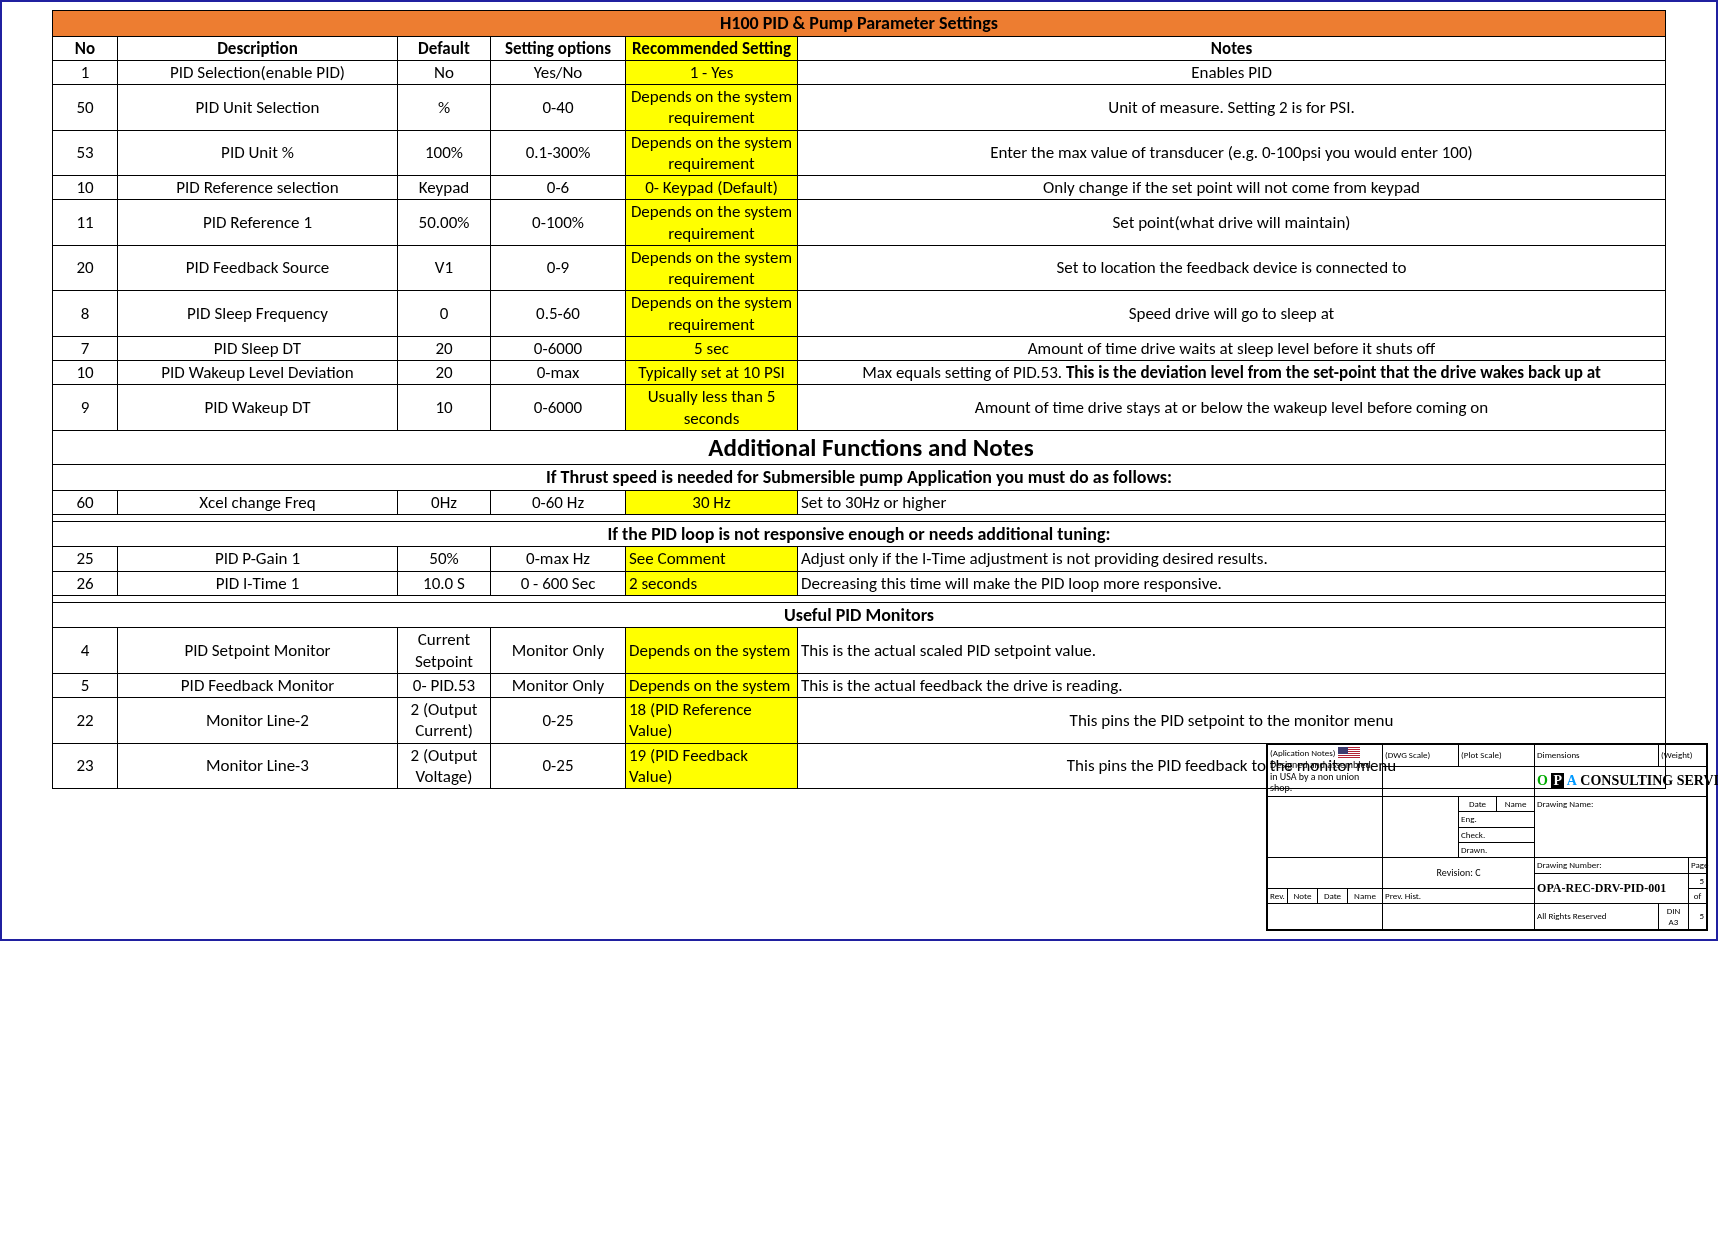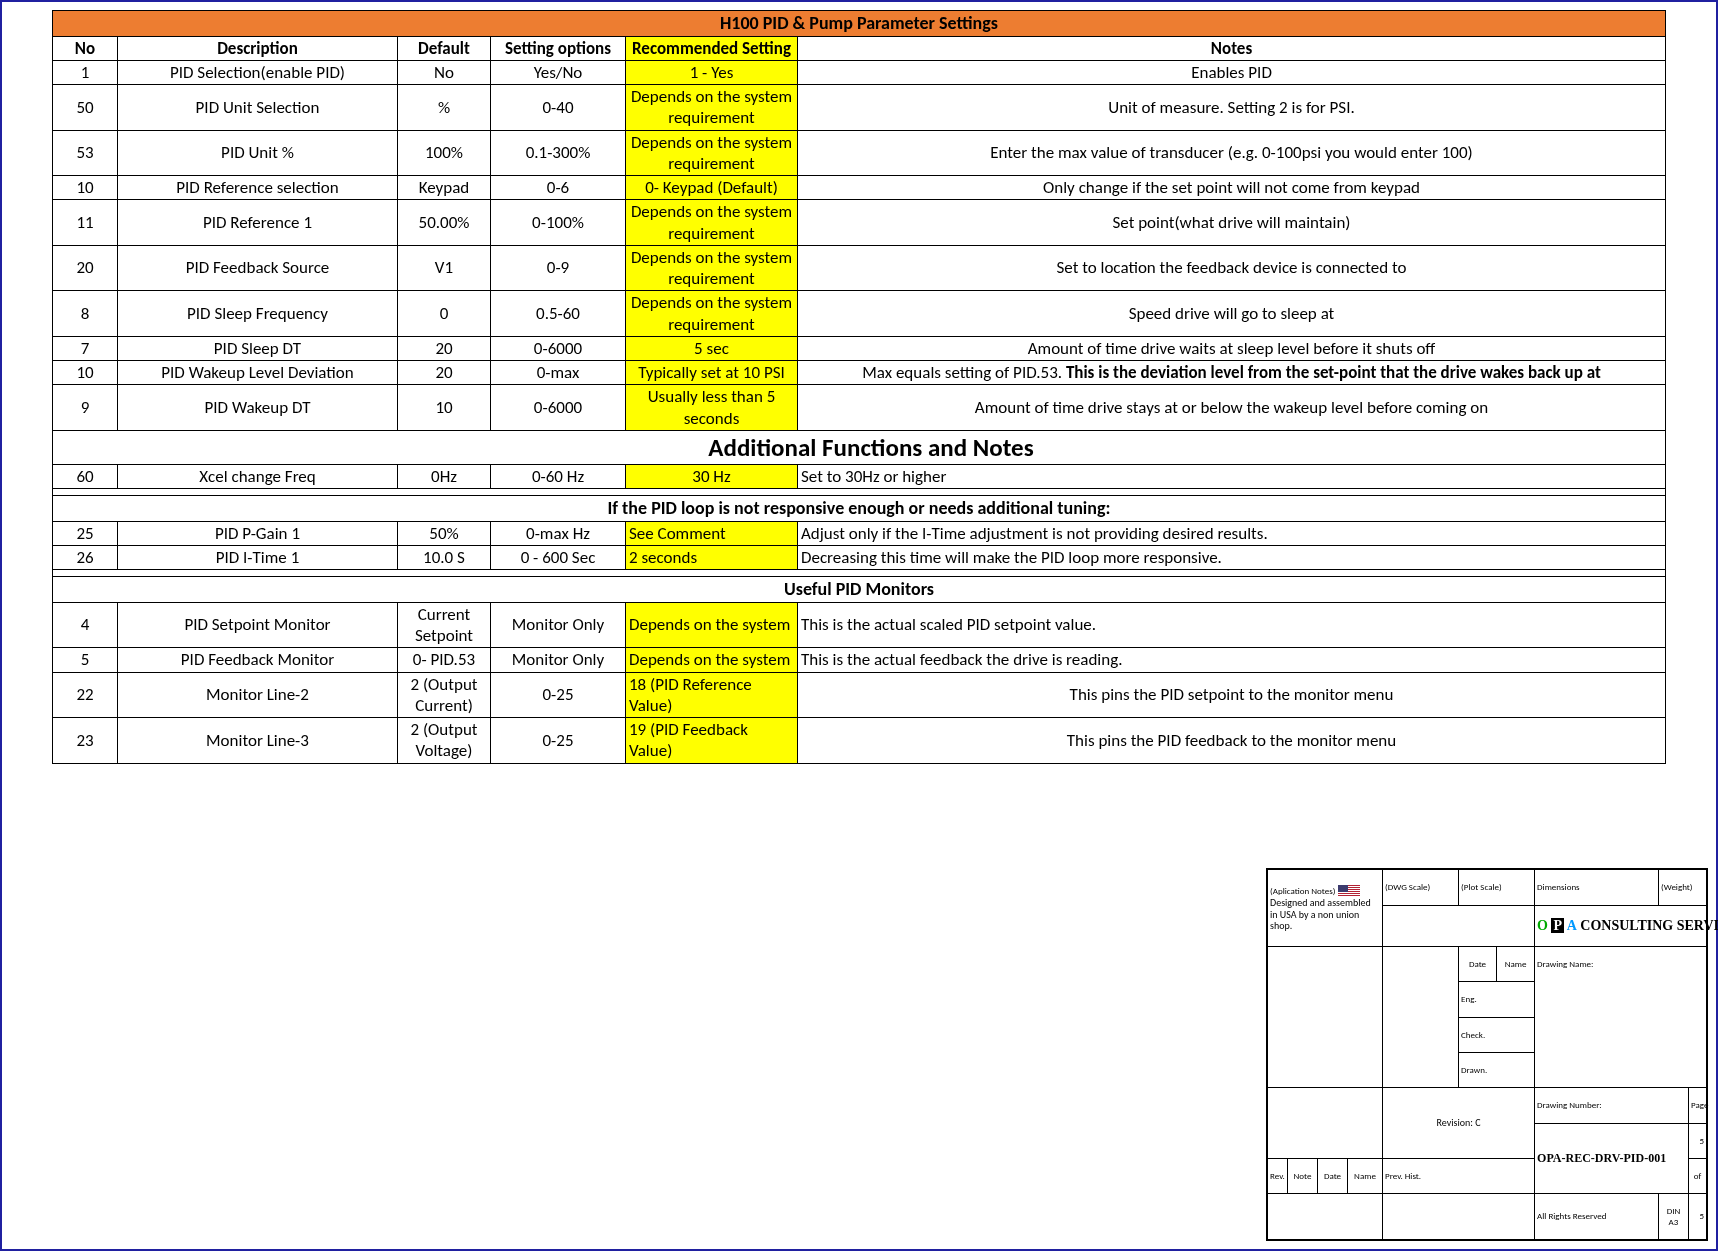--- a/index.html
+++ b/index.html
@@ -1,18 +1,18 @@
 <!DOCTYPE html>
 <html><head>
 <meta charset="utf-8">
 <style>
   html { font-family: Calibri, Arial, sans-serif; font-size: 16px; }
   body { margin: 0; padding: 0; background: #fff; }
   .page {
-    width: 1718px; height: 1251px;
+    width: 1718px; height: 941px;
     box-sizing: border-box;
     border: 2px solid #2020a0;
     position: relative;
     padding: 8px 8px 0 8px;
   }
   .tblwrap { margin: 0 42px; }
   table { border-collapse: collapse; width: 100%; table-layout: fixed; }
   td, th { border: 1px solid #000; padding: 1px 3px; font-size: 17px; line-height: 1.25; vertical-align: middle; }
   .hdr-title { background: #ed7d31; text-align: center; font-weight: bold; font-size: 18px; }
   .sec-title { text-align: center; font-weight: bold; font-size: 25px; padding-left: 27px; }
@@ -30,21 +30,21 @@
   col.rec   { width: 172px; }
   col.notes { width: auto; }
 
   
   .tb {
     position: absolute; right: 8px; bottom: 8px;
     width: 440px; font-size: 10.5px;
     border: 1px solid #000;
   }
   .tb table { border-collapse: collapse; width: 100%; table-layout: fixed; }
-  .tb td { border: 1px solid #000; padding: 12px 2px; font-size: 10px; line-height: 1.15; vertical-align: middle; }
+  .tb td { border: 1px solid #000; padding: 2px 2px; font-size: 10px; line-height: 1.15; vertical-align: middle; }
   .tb .big { font-size: 14px; font-family: "Times New Roman", serif; font-weight: bold; white-space: nowrap; }
   .tb .dwgnum { font-family: "Times New Roman", serif; font-size: 12px; text-align: left; font-weight: bold; }
   .tb .lab { font-size: 9px; }
   .flag { display:inline-block; width:22px; height:12px;
     background: linear-gradient(#b22234 0 8%, #fff 8% 16%, #b22234 16% 24%, #fff 24% 32%, #b22234 32% 40%, #fff 40% 48%, #b22234 48% 56%, #fff 56% 64%, #b22234 64% 72%, #fff 72% 80%, #b22234 80% 88%, #fff 88% 100%);
     position: relative; vertical-align: middle; }
   .flag::before { content:""; position:absolute; left:0; top:0; width:10px; height:7px; background:#3c3b6e; }
   .logo-o { color:#0a0; } .logo-p { background:#000; color:#fff; padding:0 2px; } .logo-a { color:#09f; }
 </style>
 </head>
@@ -153,20 +153,23 @@
             <td class="c">10</td>
             <td class="c">0-6000</td>
             <td class="yel">Usually less than 5 seconds</td>
             <td class="c">Amount of time drive stays at or below the wakeup level before coming on</td>
           </tr>
         </tbody>
     <tbody>
           <tr>
             <td colspan="6" class="sec-title">Additional Functions and Notes</td>
           </tr>
+    <tr>
+            <td colspan="6" class="sub-title">If Thrust speed is needed for Submersible pump Application you must do as follows:</td>
+          </tr>
     </tbody>
         <tbody id="rows2a">
           <tr>
             <td class="c">60</td>
             <td class="c">Xcel change Freq</td>
             <td class="c">0Hz</td>
             <td class="c">0-60 Hz</td>
             <td class="yel">30 Hz</td>
             <td class="l">Set to 30Hz or higher</td>
           </tr>

